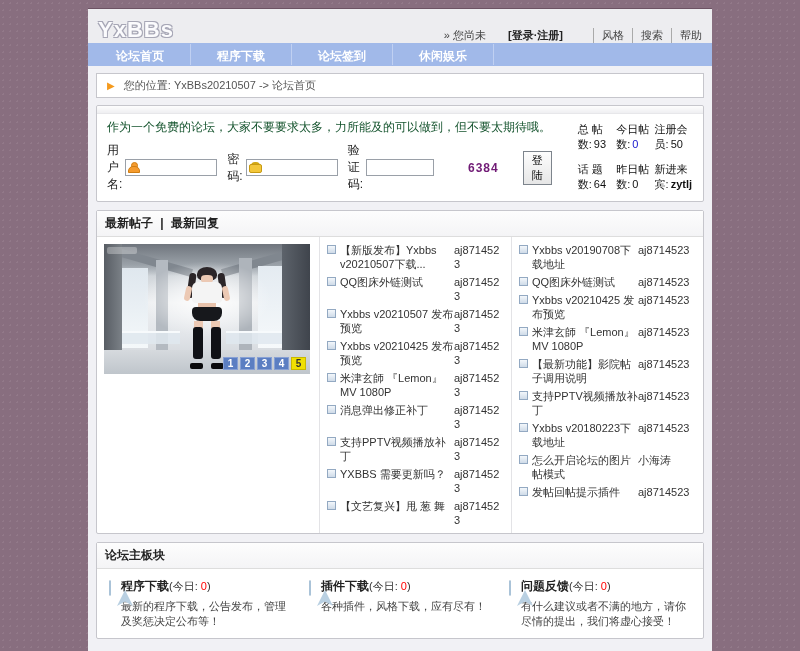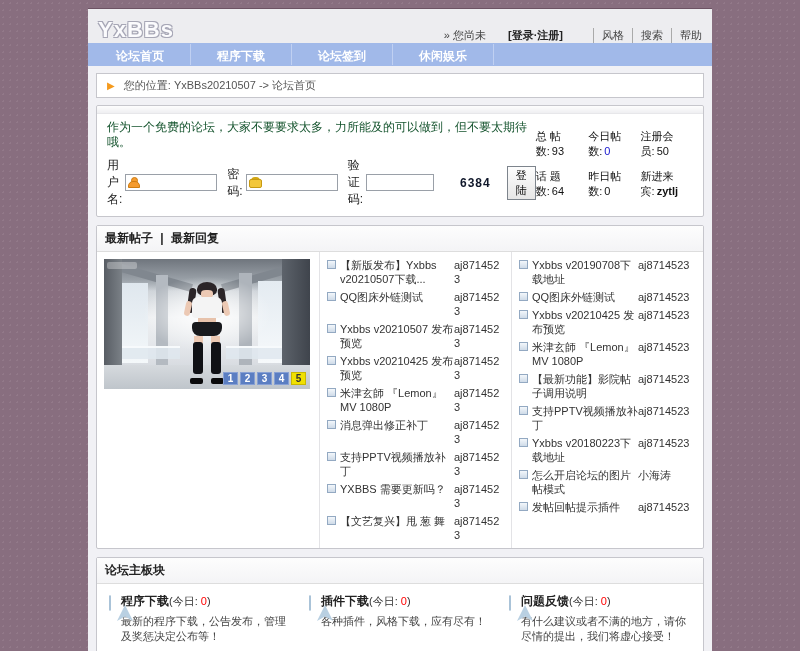--- a/index.html
+++ b/index.html
@@ -45,23 +45,23 @@
   .loginrow { display: flex; align-items: center; margin-top: 7px; font-size: 12px; color: #222; }
   .loginrow label { margin-right: 3px; }
   .ifield { position: relative; margin-right: 10px; }
   .ifield input { width: 92px; height: 17px; border: 1px solid #9aa0a8; padding: 0 2px 0 17px; font-size: 11px; font-family: "Liberation Sans", sans-serif; }
   .ifield input.plain { padding-left: 4px; width: 68px; margin-right: 0; }
   .person, .keylock { position: absolute; left: 3px; top: 3px; width: 11px; height: 11px; }
   .person::before { content: ""; position: absolute; top: 0; left: 3px; width: 5px; height: 5px; border-radius: 50%; background: #f59b2e; border: 1px solid #cf7d12; }
   .person::after { content: ""; position: absolute; bottom: 0; left: 0; width: 10px; height: 5px; border-radius: 5px 5px 0 0; background: #f59b2e; border: 1px solid #cf7d12; }
   .keylock::before { content: ""; position: absolute; top: 0; left: 2px; width: 5px; height: 6px; border: 2px solid #d2a713; border-bottom: none; border-radius: 4px 4px 0 0; }
   .keylock::after { content: ""; position: absolute; bottom: 0; left: 0; width: 11px; height: 7px; background: #f3c73a; border: 1px solid #c79a12; border-radius: 2px; }
-  .captcha-code { color: #0f172a; font-weight: bold; margin: 0 16px; letter-spacing: 1px; }
+  .captcha-code { color: #701a75; font-weight: bold; margin: 0 24px; letter-spacing: 1px; }
   .loginbtn { font-size: 11px; padding: 1px 8px; border: 1px solid #7d848c; background: linear-gradient(#fdfdfd, #e6e6e6); cursor: pointer; font-family: "Liberation Sans", sans-serif; }
-  .w-stats { width: 246px; display: grid; grid-template-columns: 1fr 1fr 1fr; row-gap: 10px; font-size: 11px; color: #111; align-content: center; }
+  .w-stats { width: 246px; display: grid; grid-template-columns: 1fr 1fr 1fr; row-gap: 10px; font-size: 11px; color: #111; align-content: center; margin-left: 26px; }
   .w-stats .val { margin-left: 2px; }
   .val-blue { color: #1414cc; }
   .val-bold { font-weight: bold; }
   
   .latest-body { display: flex; min-height: 192px; }
   .lcol-media { width: 222px; padding: 7px; }
   .lcol { flex: 1; border-left: 1px solid #e3e3e6; padding: 4px 7px; }
   .tabs-sep { margin: 0 4px; }
   .post { display: flex; align-items: flex-start; padding: 2px 0; line-height: 14px; font-size: 11px; }
   .bullet { width: 9px; height: 9px; margin: 2px 4px 0 0; background: linear-gradient(180deg, #f3f7fb, #cfdbe8); border: 1px solid #93a9c2; flex: none; }

